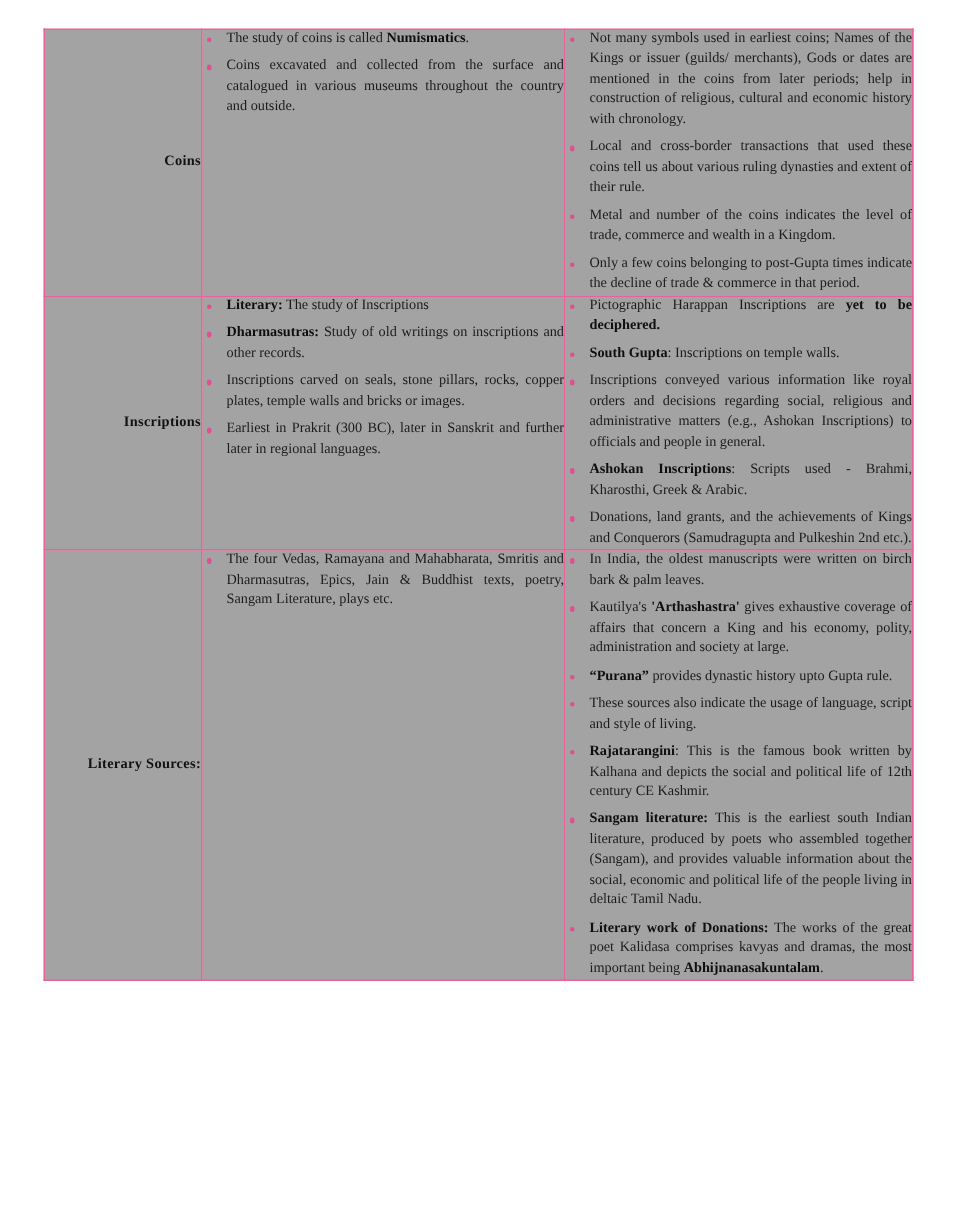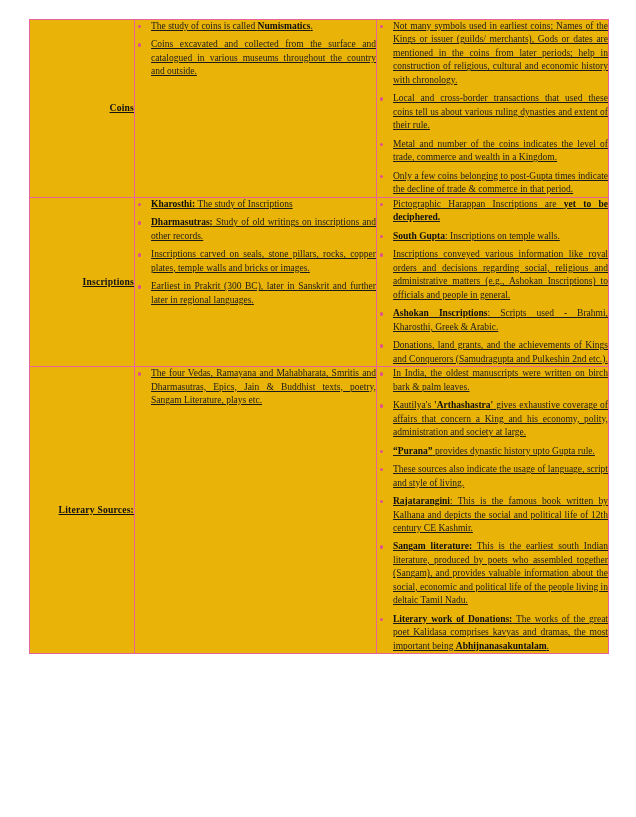--- a/index.html
+++ b/index.html
@@ -29,24 +29,23 @@
     top: 19px;
     width: 579px;
     border-collapse: collapse;
     table-layout: fixed;
     background: #fdeaf2;
     border: 1.3px solid #e8639b;
   }
 
   .sources-table td {
     border: 1.1px solid #e8639b;
-    background: #eab308;
+    background: #a3a3a3;
     vertical-align: top;
     padding: 0;
-    text-decoration: underline;
   }
 
   col.c-label { width: 105px; }
   col.c-mid   { width: 242px; }
   col.c-right { width: 232px; }
 
   .label-cell {
     vertical-align: middle !important;
     text-align: right;
     font-weight: bold;
@@ -122,21 +121,21 @@
               <li>Metal and number of the coins indicates the level of trade, commerce and wealth in a Kingdom.</li>
               <li>Only a few coins belonging to post-Gupta times indicate the decline of trade &amp; commerce in that period.</li>
             </ul>
         </td>
       </tr>
 
       <tr>
         <td class="label-cell">Inscriptions</td>
         <td class="content-cell">
           <ul class="bullets">
-              <li><b>Kharosthi:</b> The study of Inscriptions</li>
+              <li><b>Literary:</b> The study of Inscriptions</li>
               <li><b>Dharmasutras:</b> Study of old writings on inscriptions and other records.</li>
               <li>Inscriptions carved on seals, stone pillars, rocks, copper plates, temple walls and bricks or images.</li>
               <li>Earliest in Prakrit (300 BC), later in Sanskrit and further later in regional languages.</li>
             </ul>
         </td>
         <td class="content-cell">
           <ul class="bullets">
               <li>Pictographic Harappan Inscriptions are <b>yet to be deciphered.</b></li>
               <li><b>South Gupta</b>: Inscriptions on temple walls.</li>
               <li>Inscriptions conveyed various information like royal orders and decisions regarding social, religious and administrative matters (e.g., Ashokan Inscriptions) to officials and people in general.</li>

